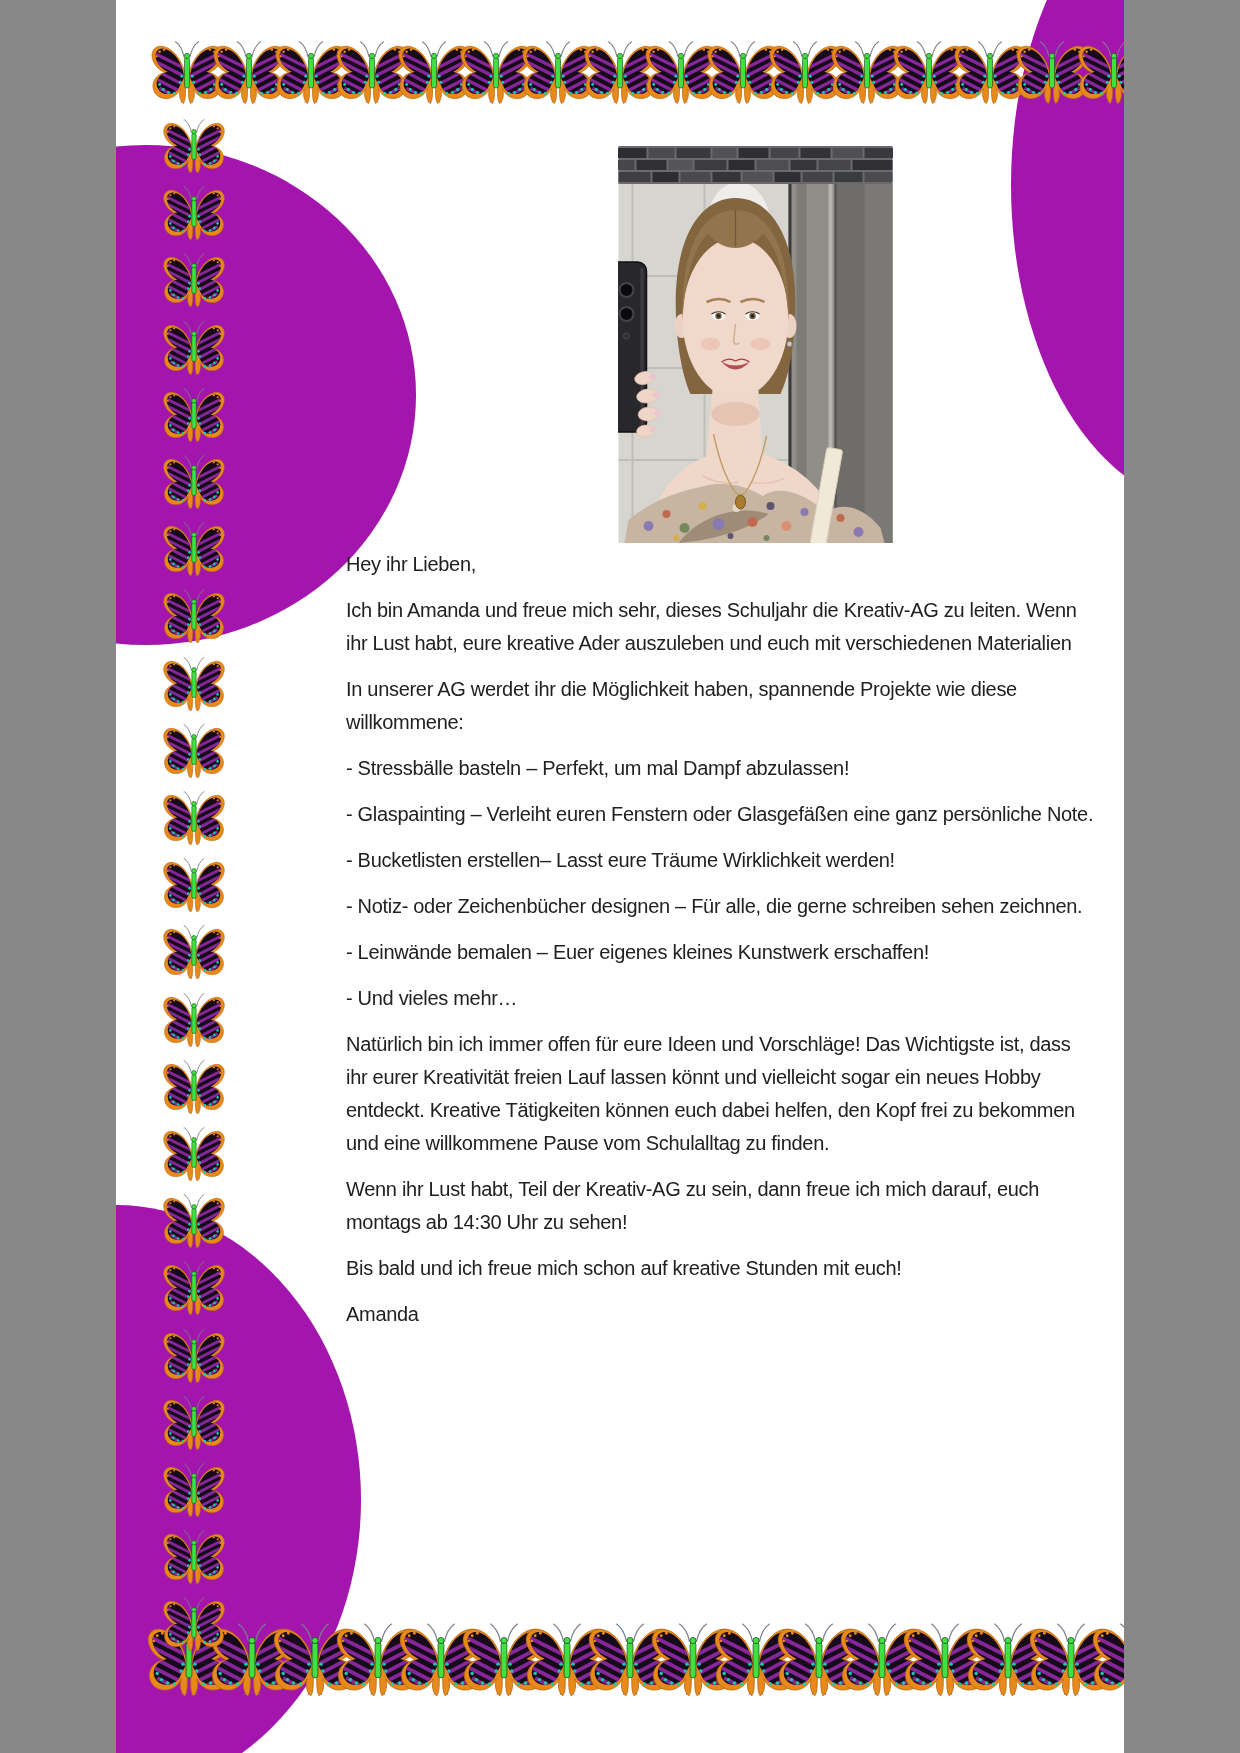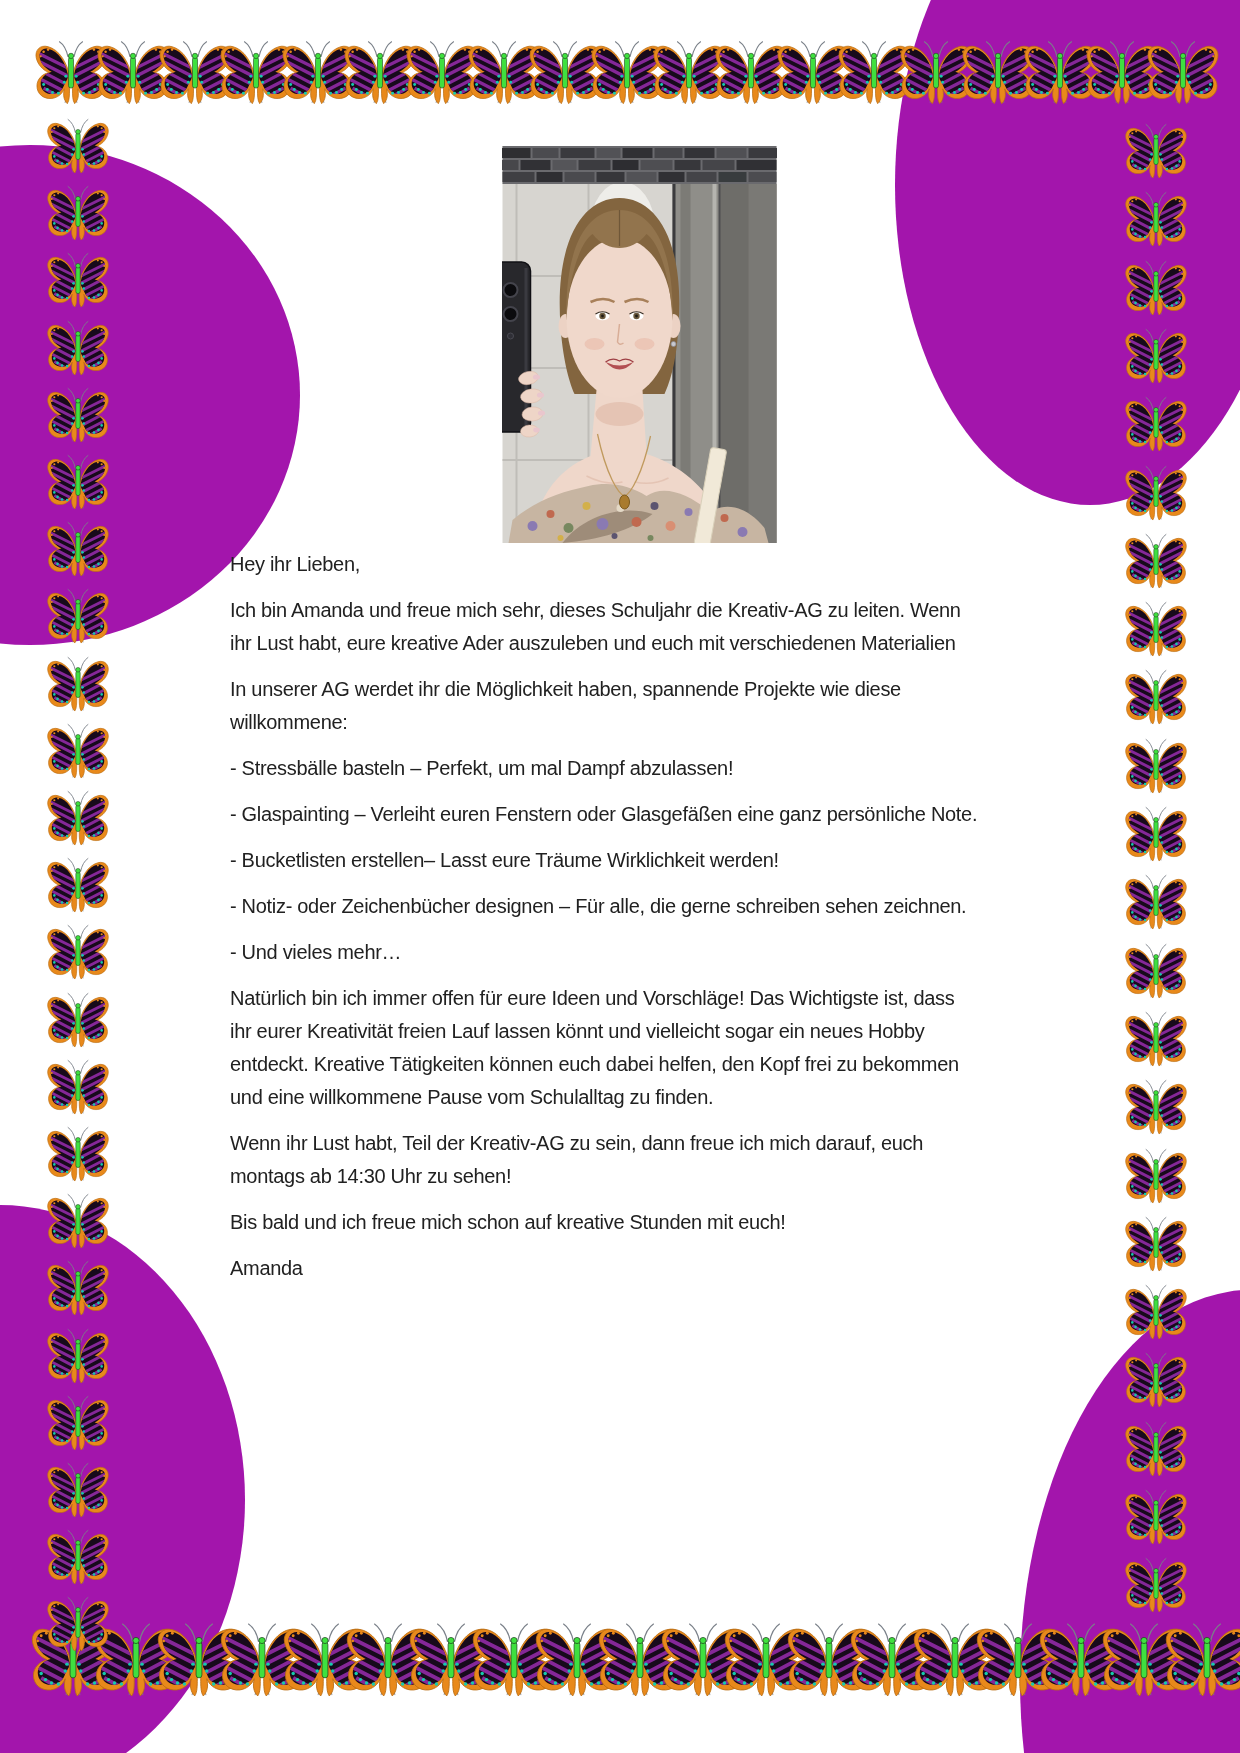--- a/index.html
+++ b/index.html
@@ -1,18 +1,18 @@
 <!DOCTYPE html>
 <html style="--page-bg: #ffffff; --purple: #a315ac; --text: #212121; --bf-orange: #e8891b; --bf-orange-dark: #b96c12; --bf-black: #170a1b; --bf-stripe: #8c2aa0; --bf-green: #3fe03f; --bf-green-dark: #1c3a1c; --bf-teal: #15cbad; --bf-antenna: #7a8089;"><head>
 <meta charset="utf-8">
 <style>
   html,body{margin:0;padding:0;background:#888;}
   .page{
     position:relative;
-    width:1240px;height:1753px;
+    width:1008px;height:1753px;
     margin:0 auto;
     background:var(--page-bg,#fff);
     overflow:hidden;
     font-family:"Liberation Sans","DejaVu Sans",sans-serif;
   }
   .blob{
     position:absolute;
     background:var(--purple,#a315ac);
     border-radius:50%;
     z-index:1;
@@ -490,20 +490,23 @@
       <div class="para">
         <div class="line">- Glaspainting – Verleiht euren Fenstern oder Glasgefäßen eine ganz persönliche Note.</div>
       </div>
       <div class="para">
         <div class="line">- Bucketlisten erstellen– Lasst eure Träume Wirklichkeit werden!</div>
       </div>
       <div class="para">
         <div class="line">- Notiz- oder Zeichenbücher designen – Für alle, die gerne schreiben sehen zeichnen.</div>
       </div>
       <div class="para">
+        <div class="line">- Leinwände bemalen – Euer eigenes kleines Kunstwerk erschaffen!</div>
+      </div>
+      <div class="para">
         <div class="line">- Und vieles mehr…</div>
       </div>
       <div class="para">
         <div class="line">Natürlich bin ich immer offen für eure Ideen und Vorschläge! Das Wichtigste ist, dass</div>
         <div class="line">ihr eurer Kreativität freien Lauf lassen könnt und vielleicht sogar ein neues Hobby</div>
         <div class="line">entdeckt. Kreative Tätigkeiten können euch dabei helfen, den Kopf frei zu bekommen</div>
         <div class="line">und eine willkommene Pause vom Schulalltag zu finden.</div>
       </div>
       <div class="para">
         <div class="line">Wenn ihr Lust habt, Teil der Kreativ-AG zu sein, dann freue ich mich darauf, euch</div>

